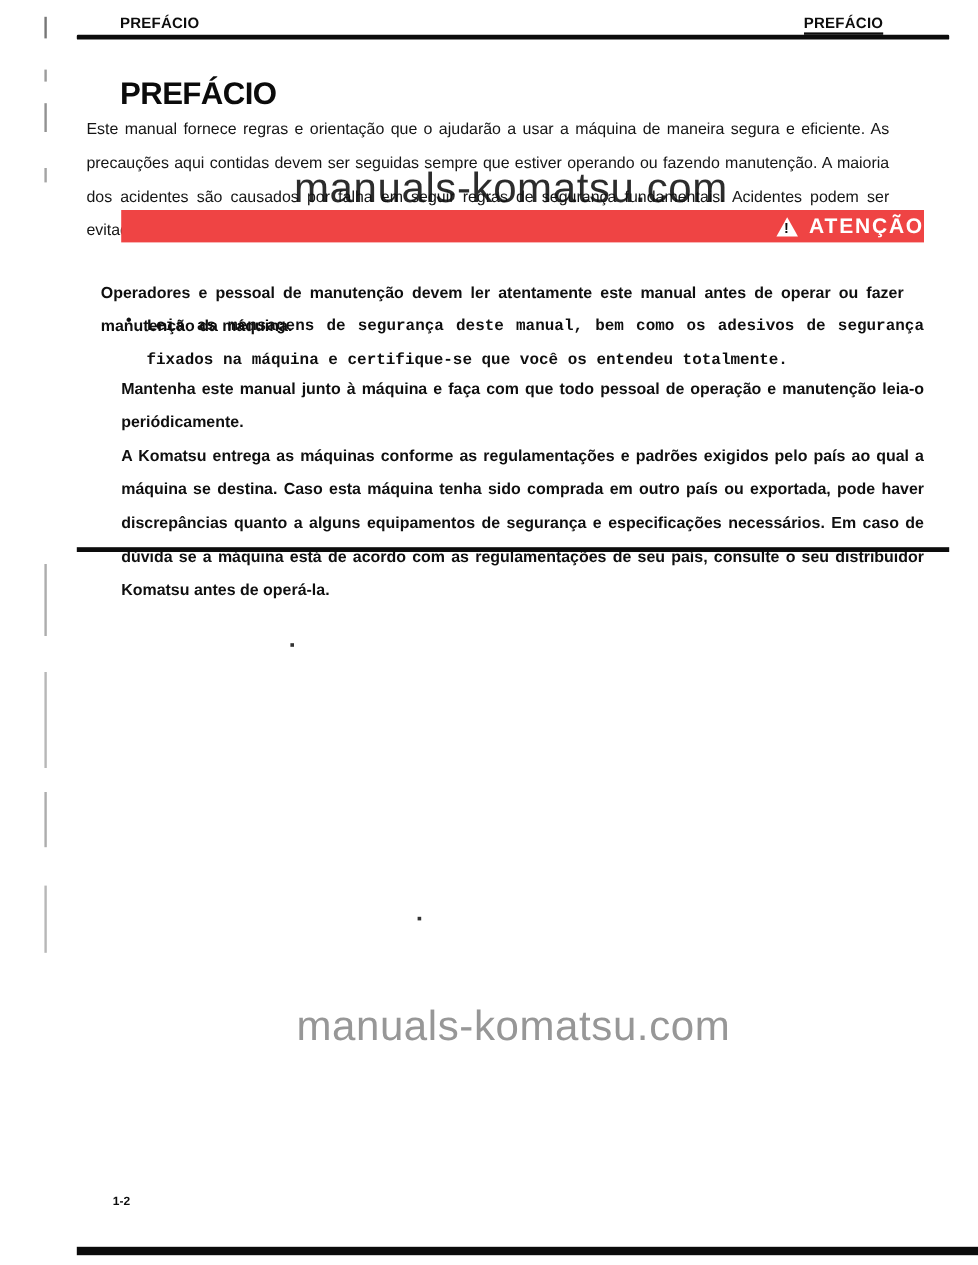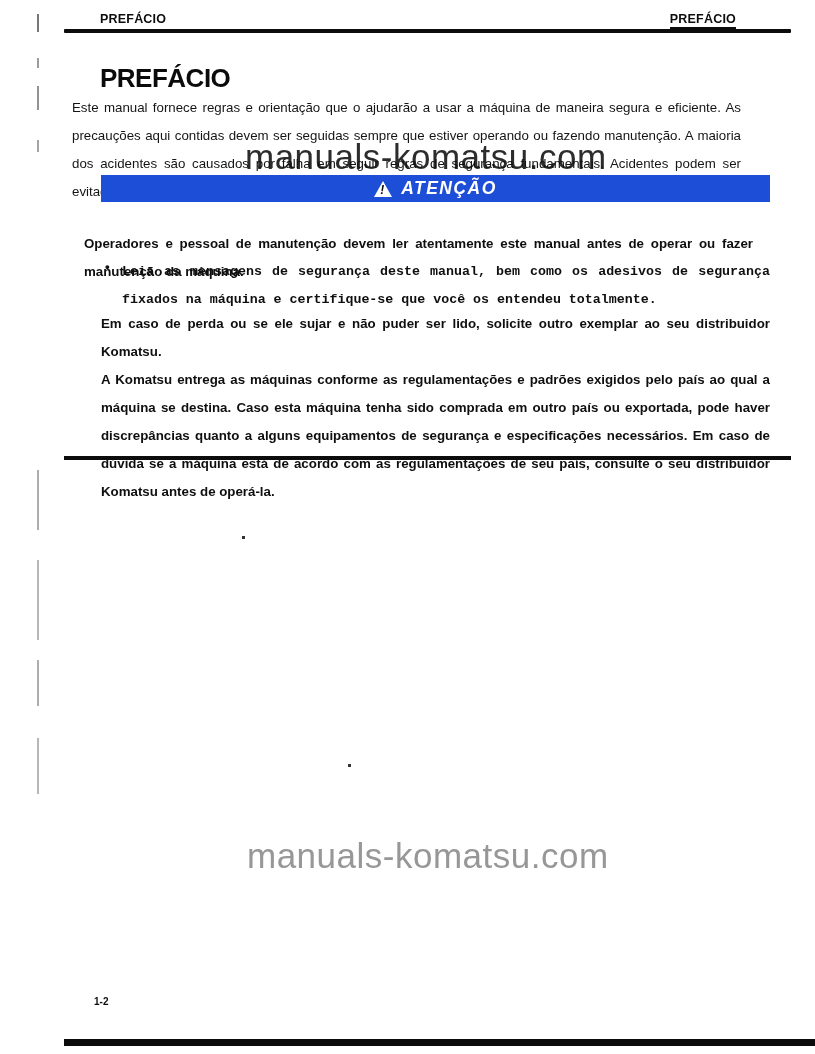--- a/index.html
+++ b/index.html
@@ -17,22 +17,22 @@
   .doc-title{left:71px;top:63px;font-size:26px;font-weight:700;letter-spacing:-.5px;color:#0b0b0b;}
   
   .para{width:669px;font-size:13.3px;line-height:28px;text-align:justify;color:#151515;}
   .normal{font-weight:400;}
   .bold{font-weight:700;color:#0f0f0f;}
   
   .wm{font-size:35px;letter-spacing:.5px;font-weight:400;white-space:nowrap;}
   .wm-top{left:216px;top:137px;color:rgba(15,15,15,.88);}
   .wm-mid{left:218px;top:836px;color:#979797;}
   
-  .banner{left:72px;top:175px;width:669px;height:27px;background:#1d4ed8;
-    display:flex;align-items:center;justify-content:center;gap:9px;font-style:italic;}
+  .banner{left:72px;top:175px;width:669px;height:27px;background:#ef4444;
+    display:flex;align-items:center;justify-content:flex-end;gap:9px;}
   .banner-label{color:#fff;font-size:17.5px;font-weight:700;letter-spacing:1.5px;}
   .tri{width:0;height:0;border-left:9px solid transparent;border-right:9px solid transparent;
     border-bottom:16px solid #ffffff;position:relative;display:inline-block;}
   .tri::after{content:"!";position:absolute;left:-3px;top:2px;color:#0a0a0a;
     font-size:12px;font-weight:700;font-family:"Liberation Sans",sans-serif;}
   
   .bullet-row{left:76px;top:258px;width:665px;display:flex;}
   .bullet-row .mark{font-weight:700;font-size:13.3px;line-height:18.6px;width:17px;flex:0 0 17px;}
   .bullet-row .btext{flex:1;font-family:Liberation Mono, monospace;}
   
@@ -66,21 +66,21 @@
 </div>
 
 <p class="abs para bold" style="left:72px;top:218px;margin:12px;">Operadores e pessoal de manutenção devem ler atentamente este manual antes de operar ou fazer manutenção da máquina.</p>
 
 <div class="abs bullet-row">
   <span class="mark">•</span>
   <p class="para bold btext" style="width:auto;margin:0;">Leia as mensagens de segurança deste manual, bem como os adesivos de segurança fixados na máquina e certifique-se que você os entendeu totalmente.</p>
 </div>
 
 <div class="abs block">
-  <p class="para bold">Em caso de perda ou se ele sujar e não puder ser lido, solicite outro exemplar ao seu distribuidor Komatsu.</p>
+  <p class="para bold">Mantenha este manual junto à máquina e faça com que todo pessoal de operação e manutenção leia-o periódicamente.</p>
   <p class="para bold">A Komatsu entrega as máquinas conforme as regulamentações e padrões exigidos pelo país ao qual a máquina se destina. Caso esta máquina tenha sido comprada em outro país ou exportada, pode haver discrepâncias quanto a alguns equipamentos de segurança e especificações necessários. Em caso de dúvida se a máquina está de acordo com as regulamentações de seu país, consulte o seu distribuidor Komatsu antes de operá-la.</p>
 </div>
 
 <div class="abs end-rule"></div>
 
 <div class="abs wm wm-mid">manuals-komatsu.com</div>
 
 <div class="abs page-num">1-2</div>
 
 <div class="abs bottom-bar"></div>

